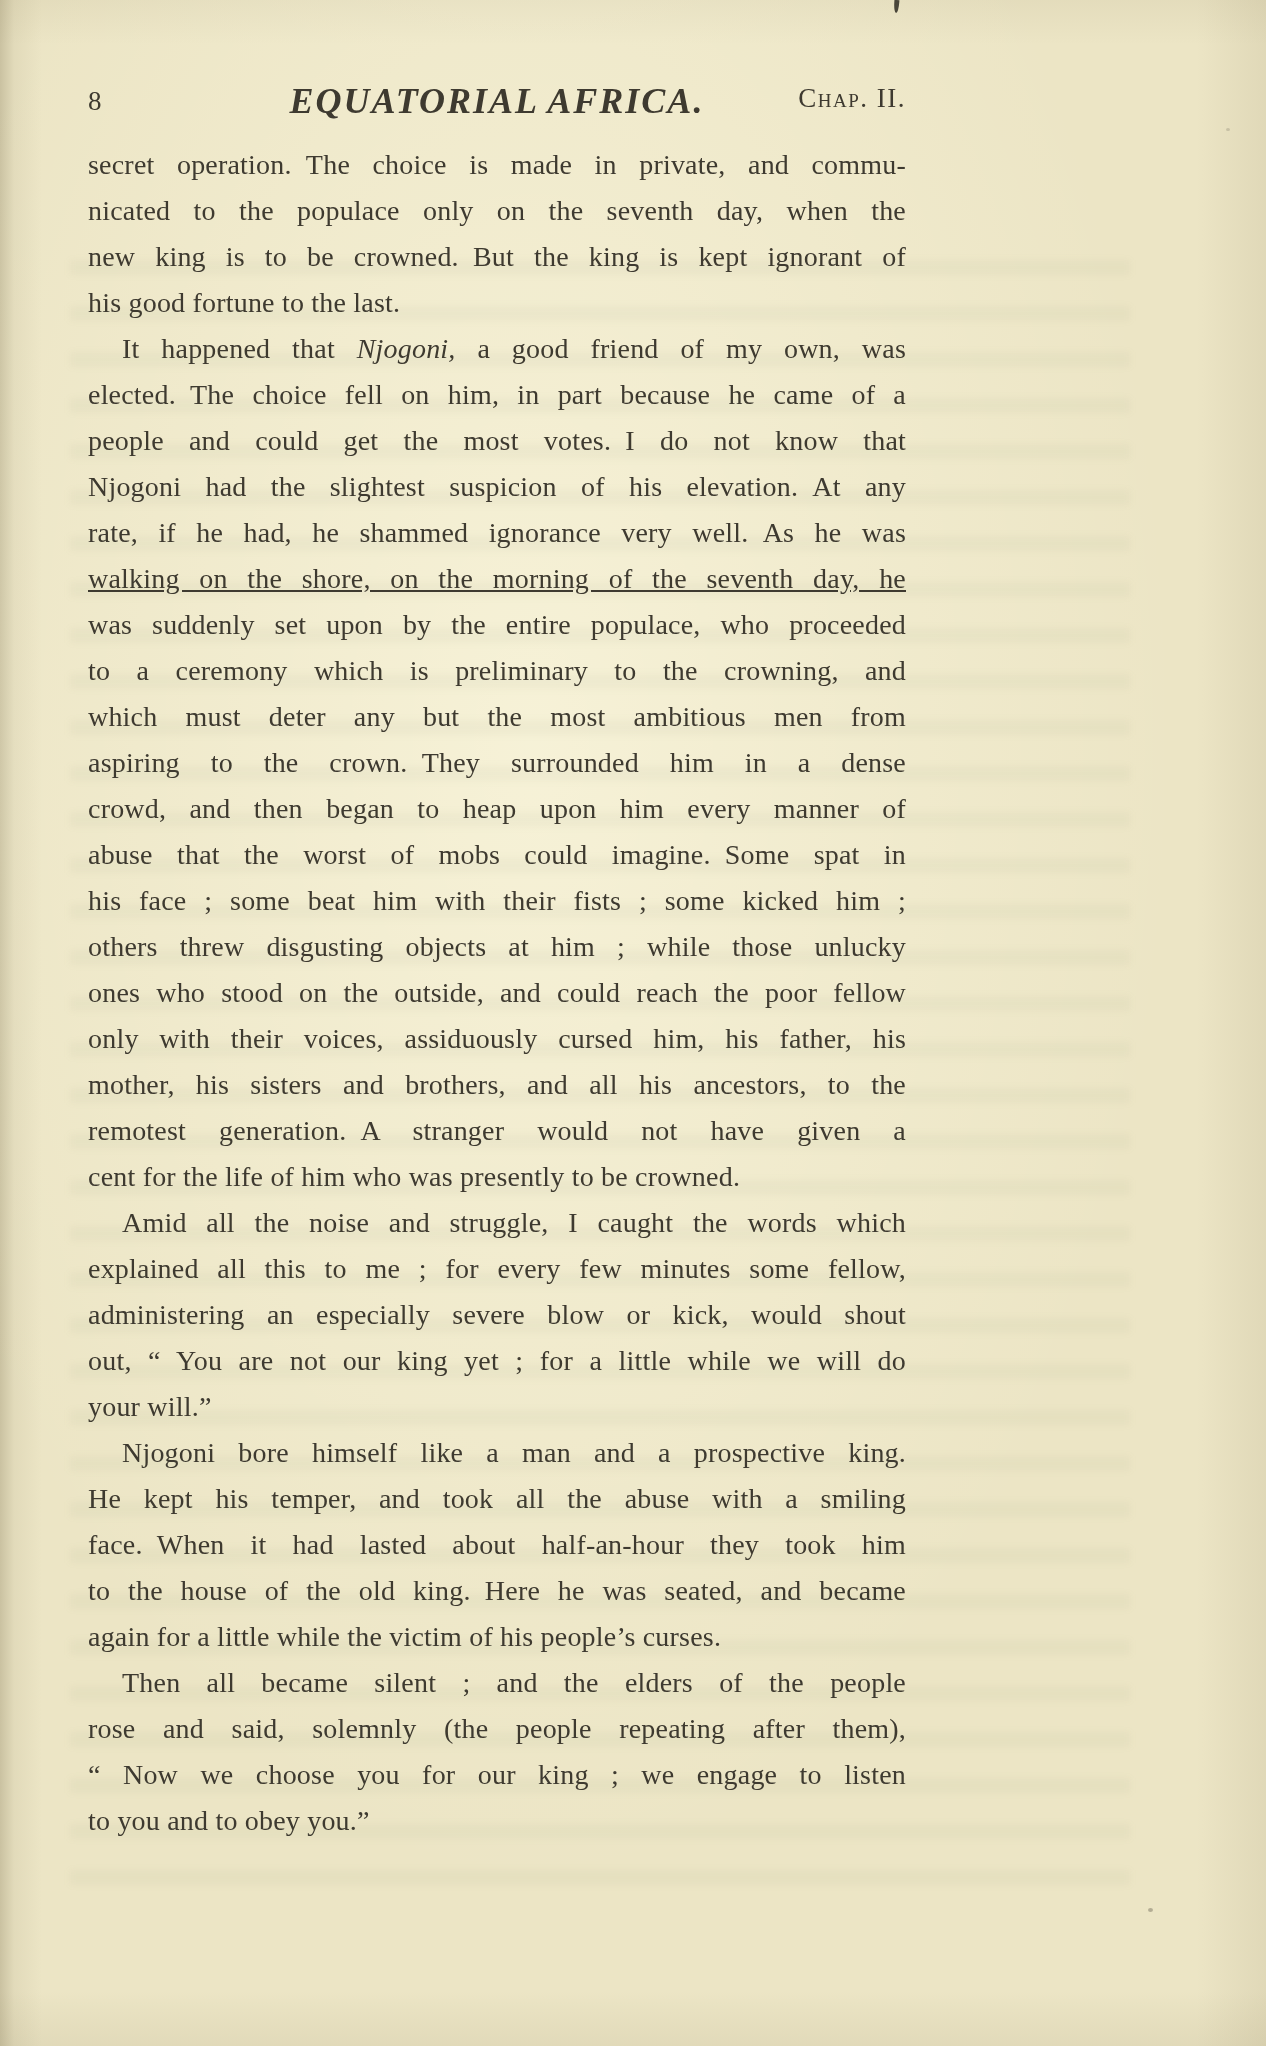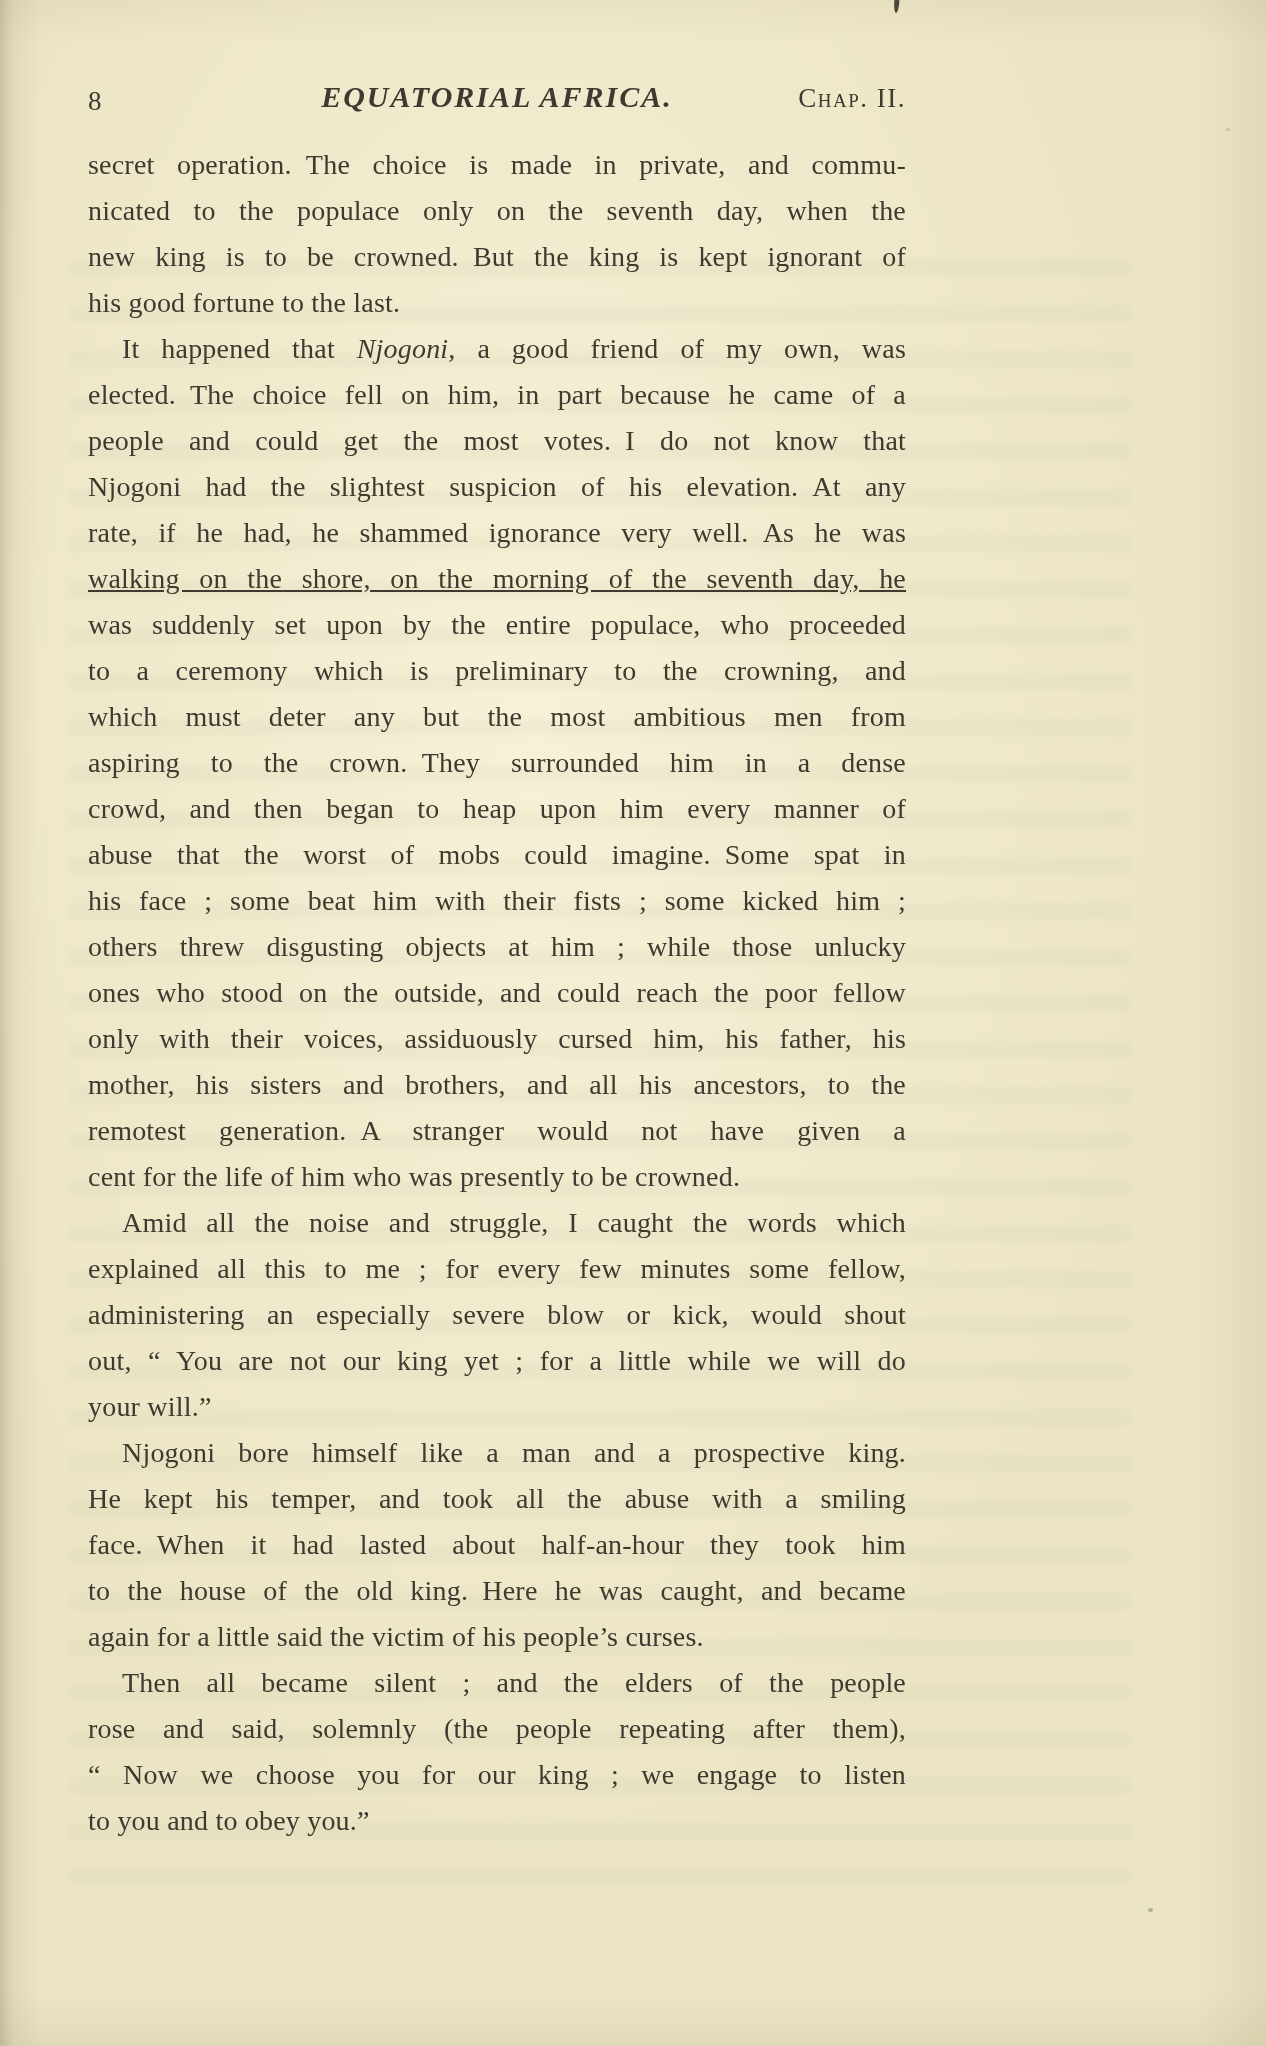--- a/index.html
+++ b/index.html
@@ -26,21 +26,21 @@
     pointer-events:none;
   }
   .header{
     position:absolute;left:88px;top:80px;width:818px;height:40px;
   }
   .folio{
     position:absolute;left:0;top:6px;font-size:27px;letter-spacing:1px;
   }
   .running-title{
     position:absolute;left:0;right:0;top:0;text-align:center;
-    font-style:italic;font-weight:bold;font-size:30px;letter-spacing:2px;
+    font-style:italic;font-weight:bold;font-size:36px;letter-spacing:2px;
   }
   .chapter{
     position:absolute;right:0;top:3px;font-size:27px;
     font-variant:small-caps;letter-spacing:1.5px;
   }
   .text-block{
     position:absolute;left:88px;top:142px;width:818px;
     font-size:28px;line-height:46px;letter-spacing:0.2px;
   }
   .line{
@@ -92,22 +92,22 @@
       <div class="line" style="white-space: normal;">remotest generation. A stranger would not have given a</div>
       <div class="line no-just" style="white-space: normal;">cent for the life of him who was presently to be crowned.</div>
       <div class="line indent" style="white-space: normal;">Amid all the noise and struggle, I caught the words which</div>
       <div class="line" style="white-space: normal;">explained all this to me ; for every few minutes some fellow,</div>
       <div class="line" style="white-space: normal;">administering an especially severe blow or kick, would shout</div>
       <div class="line" style="white-space: normal;">out, “ You are not our king yet ; for a little while we will do</div>
       <div class="line no-just" style="white-space: normal;">your will.”</div>
       <div class="line indent" style="white-space: normal;">Njogoni bore himself like a man and a prospective king.</div>
       <div class="line" style="white-space: normal;">He kept his temper, and took all the abuse with a smiling</div>
       <div class="line" style="white-space: normal;">face. When it had lasted about half-an-hour they took him</div>
-      <div class="line" style="white-space: normal;">to the house of the old king. Here he was caught, and became</div>
-      <div class="line no-just" style="white-space: normal;">again for a little said the victim of his people’s curses.</div>
+      <div class="line" style="white-space: normal;">to the house of the old king. Here he was seated, and became</div>
+      <div class="line no-just" style="white-space: normal;">again for a little while the victim of his people’s curses.</div>
       <div class="line indent" style="white-space: normal;">Then all became silent ; and the elders of the people</div>
       <div class="line" style="white-space: normal;">rose and said, solemnly (the people repeating after them),</div>
       <div class="line" style="white-space: normal;">“ Now we choose you for our king ; we engage to listen</div>
       <div class="line no-just" style="white-space: normal;">to you and to obey you.”</div>
     </div>
 
   <div class="speck speck-top"></div>
   <div class="speck speck-a"></div>
   <div class="speck speck-b"></div>
   <div class="speck speck-c"></div>

